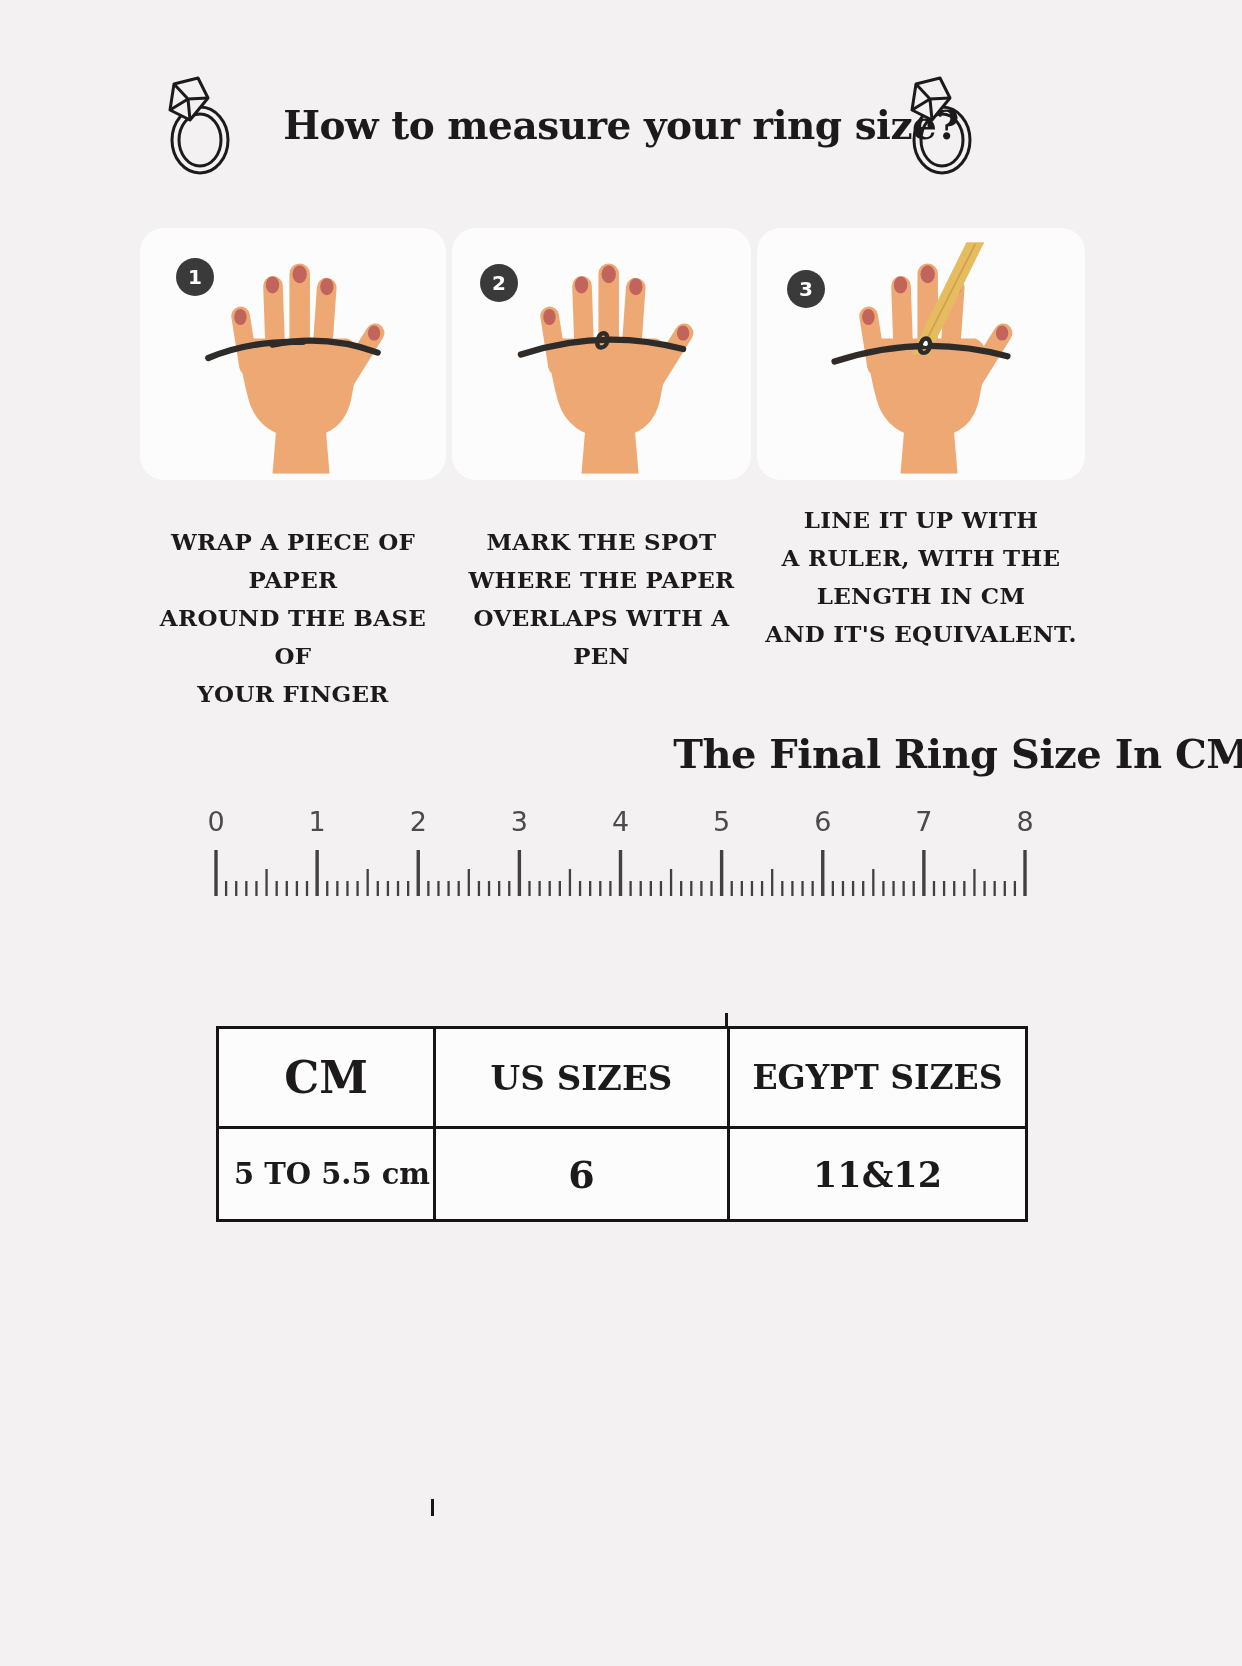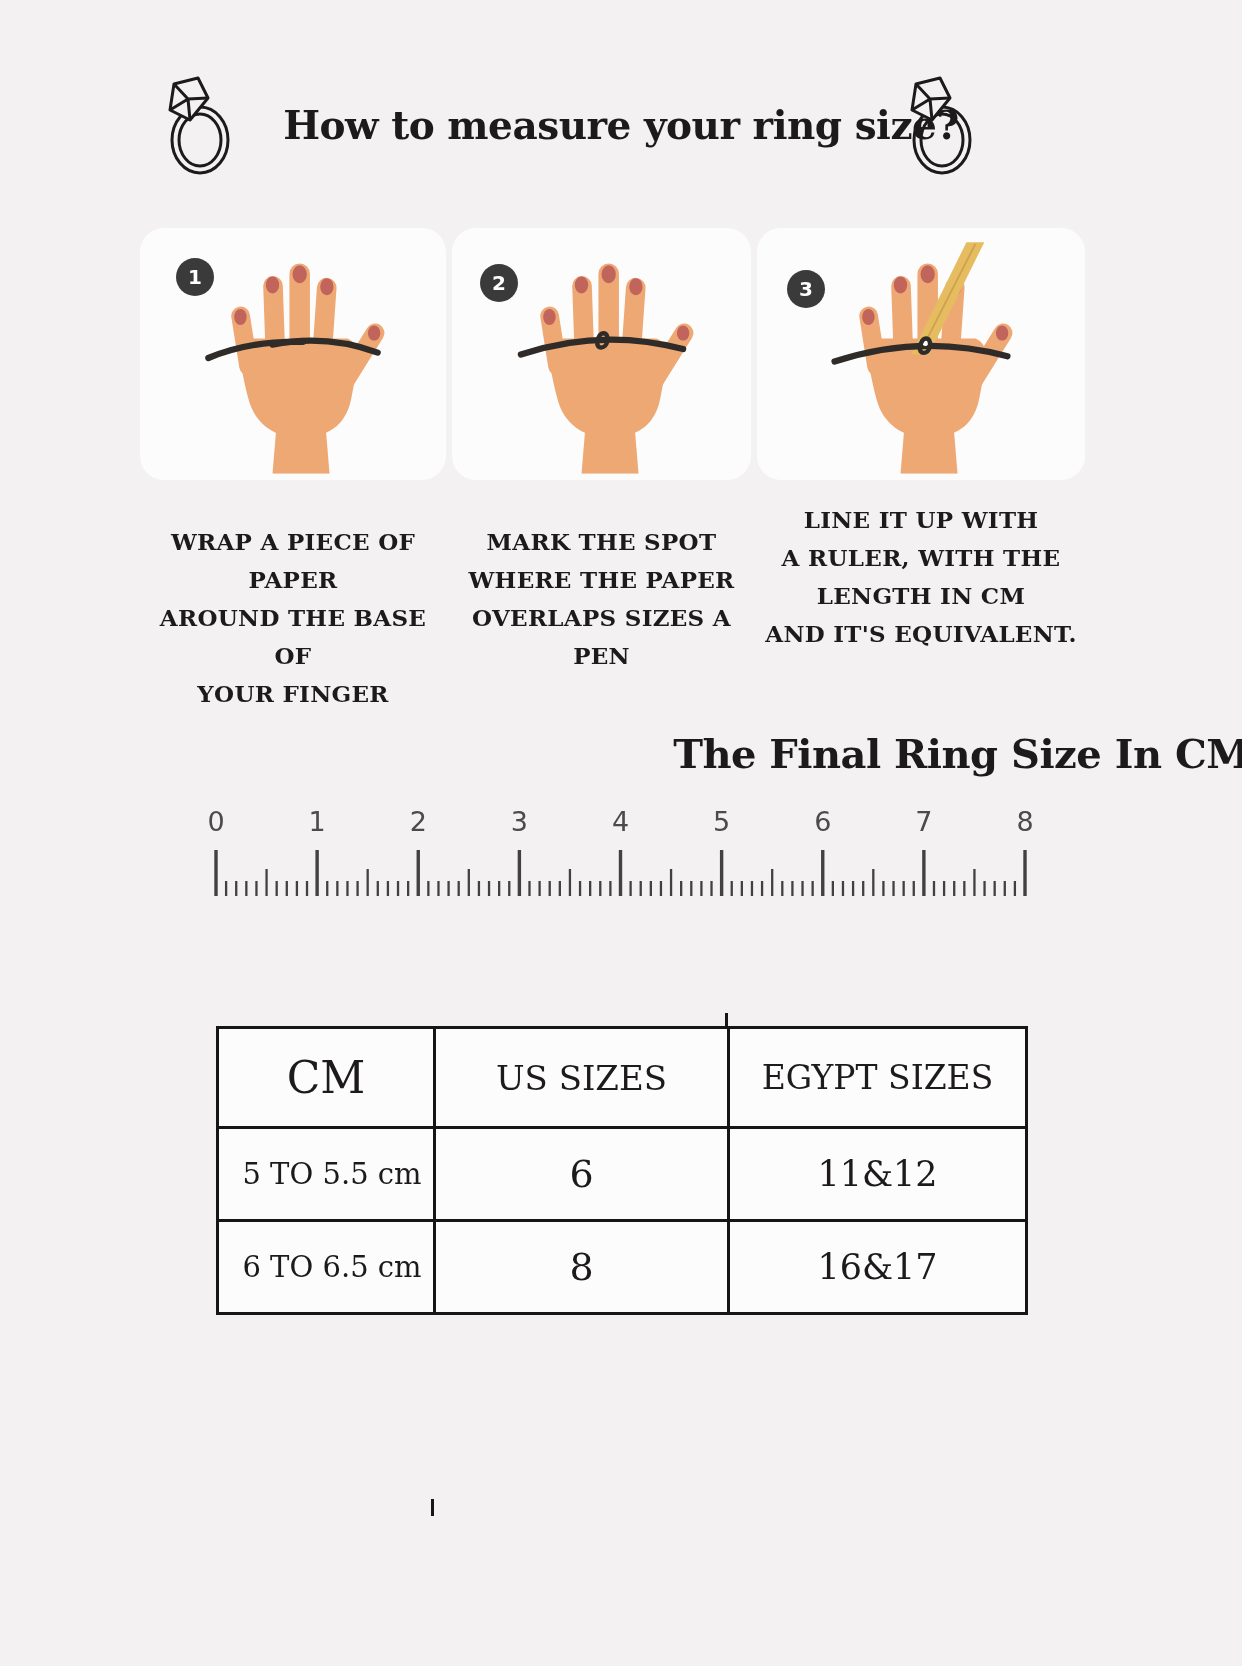--- a/index.html
+++ b/index.html
@@ -43,21 +43,21 @@
                    font-size:40px;font-weight:700;letter-spacing:-0.5px;margin-left:8px;}
   .ruler-nums{position:absolute;left:216px;top:806px;width:809px;height:36px;}
   .ruler-num{position:absolute;transform:translateX(-50%);
              font:400 27px "DejaVu Sans","Liberation Sans",sans-serif;color:#4b4b4b;}
   .ruler-ticks{position:absolute;left:212px;top:846px;width:815px;height:50px;}
   .ruler-ticks line{stroke:#414141;}
 
   
   .size-table{position:absolute;left:216px;top:1026px;width:809px;border-collapse:collapse;table-layout:fixed;}
   .size-table th,.size-table td{border:3px solid var(--table-border);background:var(--panel-bg);
-                                color:var(--ink);font-weight:400;}
+                                color:var(--ink);font-weight:700;}
   .size-table th{height:100px;}
   .size-table td{height:93px;text-align:center;}
   .th-cm{font-size:44px;}
   .th-us{font-size:34px;}
   .th-egypt{font-size:33px;margin-left:8px;}
   td.cell-cm{font-size:29px;text-align:center;padding-left:12px;}
   td.cell-us{font-size:38px;}
   td.cell-egypt{font-size:35px;}
   .tail{position:absolute;width:3px;background:var(--table-border);}
   .tail-top{left:725px;top:1013px;height:15px;}
@@ -144,21 +144,21 @@
   </div>
 
   <div class="caption caption-1">
     <div>WRAP A PIECE OF PAPER</div>
     <div>AROUND THE BASE OF</div>
     <div>YOUR FINGER</div>
   </div>
   <div class="caption caption-2">
     <div>MARK THE SPOT</div>
     <div>WHERE THE PAPER</div>
-    <div>OVERLAPS SIZES A PEN</div>
+    <div>OVERLAPS WITH A PEN</div>
   </div>
   <div class="caption caption-3">
     <div>LINE IT UP WITH</div>
     <div>A RULER, WITH THE</div>
     <div>LENGTH IN CM</div>
     <div>AND IT'S EQUIVALENT.</div>
   </div>
 
   <h2 class="section-heading">The Final Ring Size In CM</h2>
 
@@ -267,23 +267,18 @@
         <tr>
       <th class="th-cm">CM</th>
       <th class="th-us">US SIZES</th>
       <th class="th-egypt">EGYPT SIZES</th>
     </tr>
     <tr>
       <td class="cell-cm">5 TO 5.5 cm</td>
       <td class="cell-us">6</td>
       <td class="cell-egypt">11&amp;12</td>
     </tr>
-    <tr>
-      <td class="cell-cm">6 TO 6.5 cm</td>
-      <td class="cell-us">8</td>
-      <td class="cell-egypt">16&amp;17</td>
-    </tr>
   </tbody>
     </table>
   <div class="tail tail-top"></div>
   <div class="tail tail-bottom"></div>
 
 </div>
 
 </body></html>

